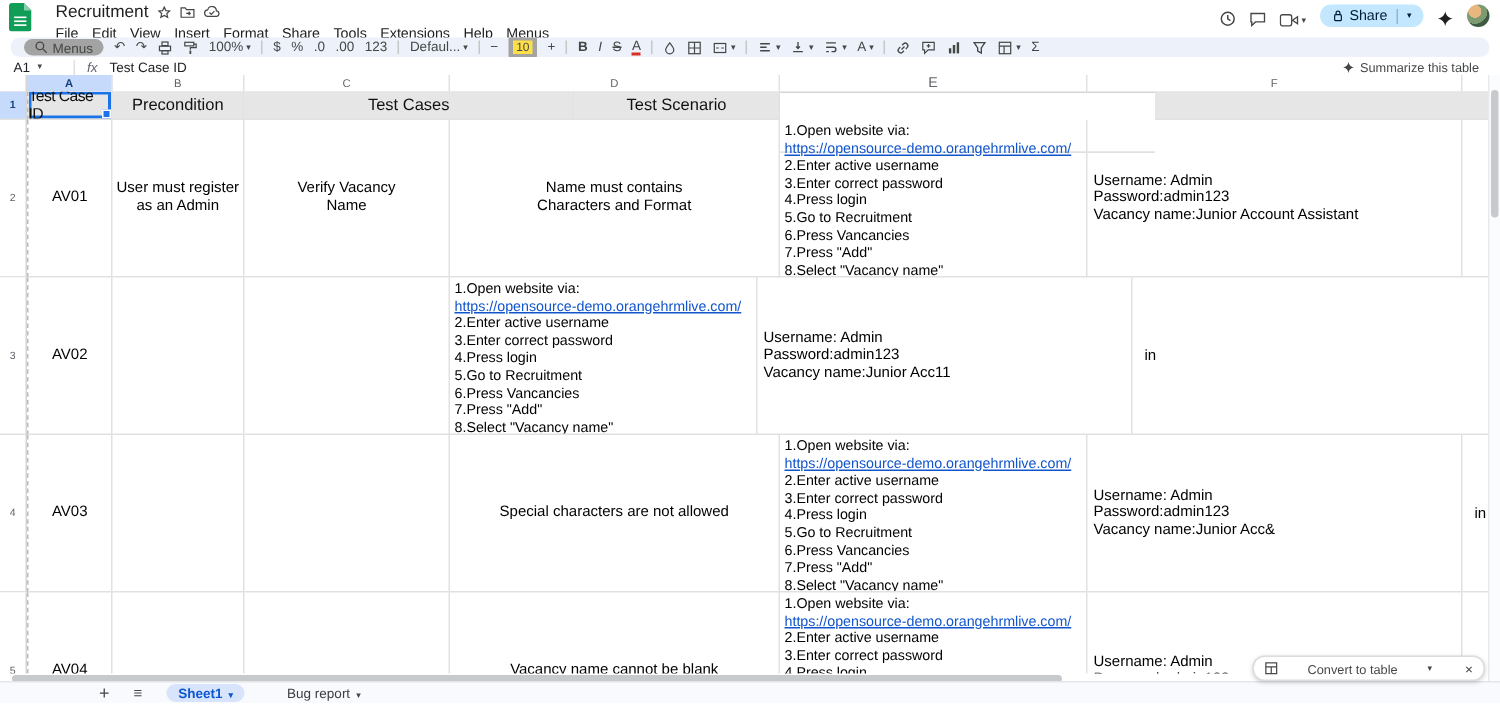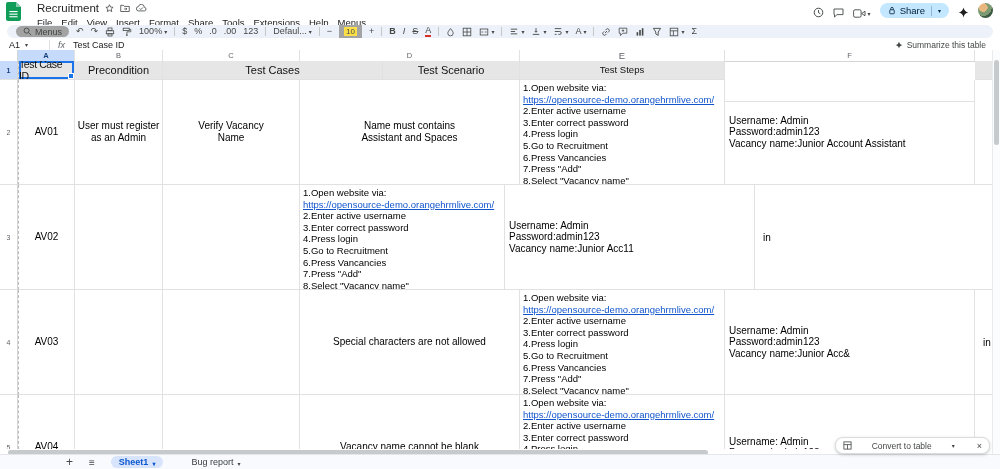--- a/index.html
+++ b/index.html
@@ -22,21 +22,21 @@
   .avatar{width:15px;height:15px;border-radius:50%;
           background:radial-gradient(circle at 35% 30%,#e8b67f 0 30%,#7d9b72 31% 58%,#3e5a43 59% 80%,#26402c 81%);}
   .car{font-size:6px;color:#444746;line-height:1;}
 
   
   .toolbar{position:absolute;top:25px;left:7px;right:7px;height:13px;background:#edf2fa;border-radius:13px;
            display:flex;align-items:center;gap:7px;padding:0 9px;font-size:9px;color:#444746;overflow:hidden;}
   .tbtn{display:flex;align-items:center;gap:2px;line-height:1;}
   .tdiv{width:1px;height:9px;background:#c4c7c5;flex:none;}
   .menus-pill{display:flex;align-items:center;gap:3px;background:#a3a3a3;border-radius:8px;height:11px;padding:0 7px;}
-  .fsize{border:5px solid #a3a3a3;border-radius:2px;width:13px;height:9px;font-size:8px;display:flex;
+  .fsize{border:3px solid #a3a3a3;border-radius:2px;width:13px;height:9px;font-size:8px;display:flex;
          align-items:center;justify-content:center;background:#fde047;}
   .bold{font-weight:700;} .ital{font-style:italic;} .strike{text-decoration:line-through;}
   .tcolor{border-bottom:2px solid #d93025;line-height:1;}
   .i{display:flex;flex:none;}
 
   
   .formula-row{position:absolute;top:38px;left:0;right:0;height:12px;border-bottom:1px solid #e4e6e9;
                display:flex;align-items:flex-end;font-size:9px;color:#202124;}
   .namebox{width:36px;padding-left:9px;display:flex;align-items:center;gap:5px;}
   .fdiv{width:1px;height:10px;background:#e0e0e0;margin:0 4px;}
@@ -341,34 +341,33 @@
     <div class="clet gstub"></div>
   </div>
 
   <div class="gridwrap">
     <div class="grid-row header-row">
       <div class="cell rh rh1">1</div>
       <div class="cell cA dash hcell hA">Test Case ID</div>
       <div class="cell cB hcell">Precondition</div>
       <div class="cell cD hcell">Test Cases</div>
       <div class="cell cC hcell">Test Scenario</div>
-      <div class="cell cE hcell" style="display:flex;align-items:center;justify-content:center;padding:0;">Test Steps</div>
       <div class="cell cF hcell" style="justify-content:center;padding:0;margin-top:40px;">Test Data</div>
       <div class="cell cG hcell"></div>
     </div>
     <div id="gridbody">
         <div class="grid-row">
           <div class="cell rh">2</div>
           <div class="cell cA dash center">AV01</div>
           <div class="cell cB center">User must register
 as an Admin</div>
           <div class="cell cC center">Verify Vacancy
 Name</div>
           <div class="cell cD center">Name must contains
-Assistant and Spaces</div>
+Characters and Format</div>
           <div class="cell cE">
             <div class="">1.Open website via:</div>
             <a class="steplink">https://opensource-demo.orangehrmlive.com/</a>
             <div class="">2.Enter active username</div>
             <div class="">3.Enter correct password</div>
             <div class="">4.Press login</div>
             <div class="">5.Go to Recruitment</div>
             <div class="">6.Press Vancancies</div>
             <div class="">7.Press "Add"</div>
             <div class="">8.Select "Vacancy name"</div>

